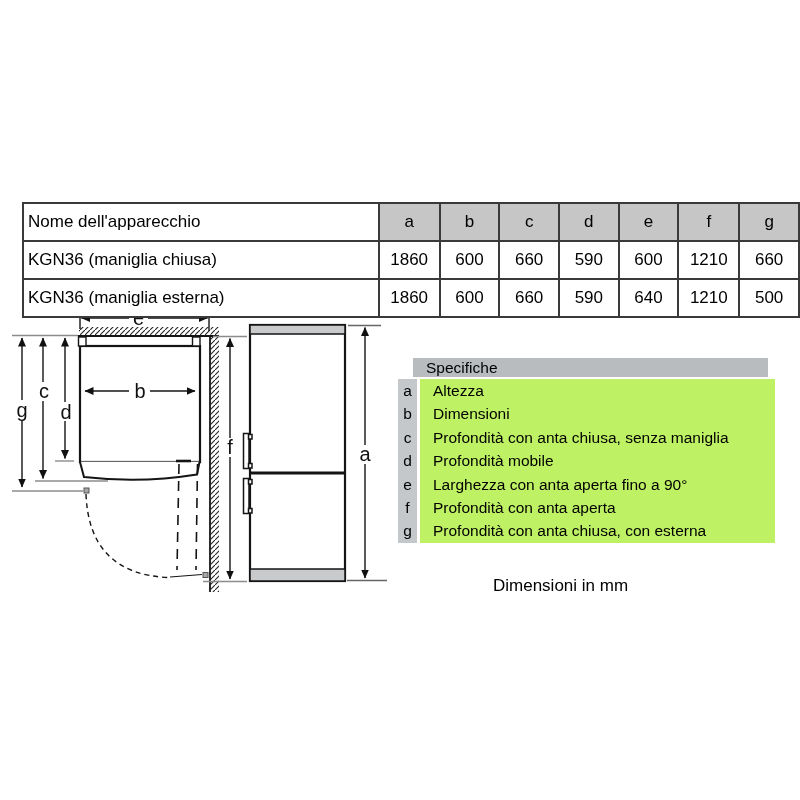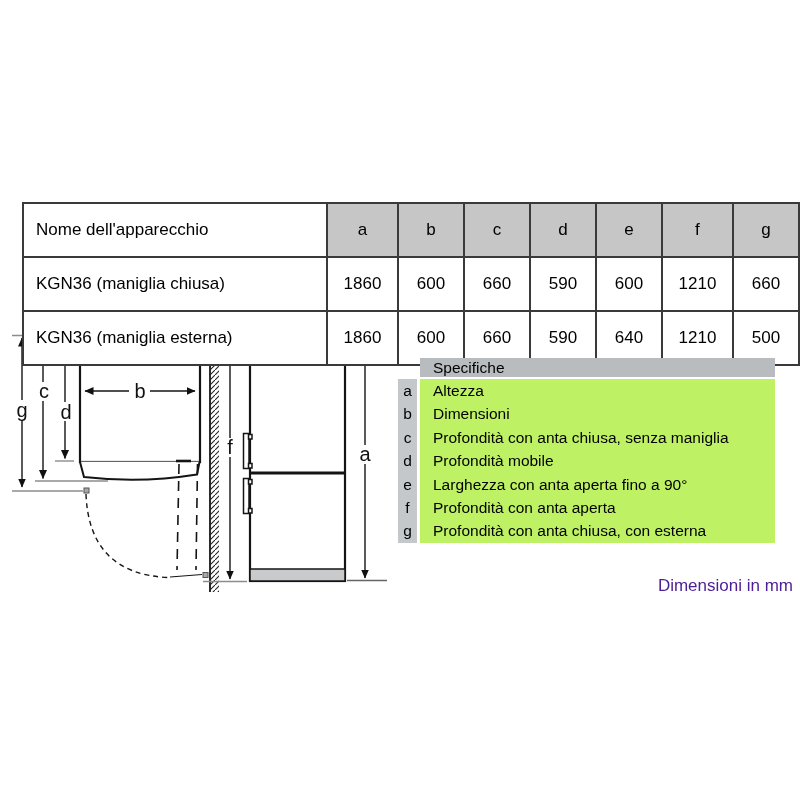--- a/index.html
+++ b/index.html
@@ -8,49 +8,49 @@
     font-family:"Liberation Sans", sans-serif; color:#000; overflow:hidden;
   }
   svg { position:absolute; left:0; top:0; font-family:"Liberation Sans", sans-serif; }
 
   
   .spec-table {
     position:absolute; left:22px; top:202px;
     border-collapse:collapse; table-layout:fixed;
   }
   .spec-table th, .spec-table td {
-    border:2px solid #3a3a3a; height:28px; padding:12px;
+    border:2px solid #3a3a3a; height:28px; padding:4px;
     font-size:17px; font-weight:normal; color:#000;
     white-space:nowrap; overflow:hidden;
   }
   .name-cell  { width:369px; text-align:left; padding-left:21px; background:#fff; }
   .dim-head   { width:53px; text-align:center; background:#c6c6c6; }
   .val-cell   { text-align:center; background:#fff;border-radius:13px; }
 
   
   .legend { position:absolute; left:398px; top:358px; width:377px; font-size:15.5px; }
   .legend-title {
-    margin-left:22px; width:355px; height:19px; line-height:19px;
+    margin-left:15px; width:355px; height:19px; line-height:19px;
     background:#b9bcbe; padding-left:13px; box-sizing:border-box;
   }
   .legend-rows { margin-top:2px; }
   .legend-row { display:flex; height:23.4px; }
   .legend-key {
     width:19px; background:#c5c8ca; text-align:center; line-height:23.4px; flex:none;
   }
   .legend-gap { width:3px; flex:none; }
   .legend-label {
     flex:1; background:#bef264; line-height:23.4px; padding-left:13px;
     white-space:nowrap; overflow:hidden;
   }
 
   
   .footnote {
     position:absolute; left:493px; top:576px; width:300px;
-    text-align:right; font-size:17px; color:#4c1d95;
+    text-align:left; font-size:17px; color:#000000;
   }
 </style>
 </head>
 <body>
 
 <div class="page">
 
   <svg width="800" height="800" viewBox="0 0 800 800">
     <defs>
       <pattern id="hatch" patternUnits="userSpaceOnUse" width="5" height="5">

